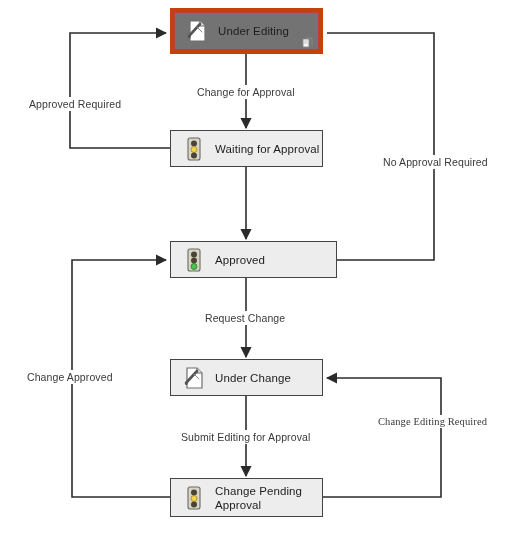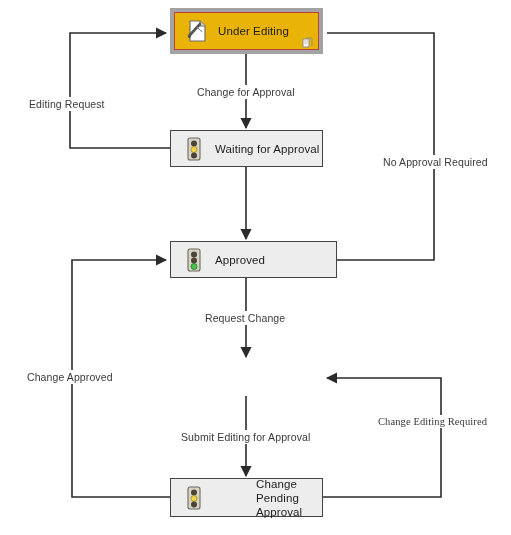--- a/index.html
+++ b/index.html
@@ -25,22 +25,22 @@
   .node {
     position: absolute;
     box-sizing: border-box;
     display: flex;
     align-items: center;
     background: #ededed;
     border: 1px solid #444444;
     z-index: 5;
   }
   .node.selected {
-    background: #eab308;
-    border: 4px solid #a3a3a3;
+    background: #737373;
+    border: 4px solid #c2410c;
     box-shadow: 0 0 0 1px #b8413c inset;
   }
   .node-icon {
     flex: 0 0 auto;
     width: 22px;
     height: 26px;
     margin-left: 12px;
     margin-right: 10px;
     position: relative;
   }
@@ -139,37 +139,49 @@
       <svg viewBox="0 0 22 26" width="22" height="26" xmlns="http://www.w3.org/2000/svg">
         <rect x="5" y="2" width="12" height="22" rx="2" fill="#d8d4c8" stroke="#6b6b5e" stroke-width="1.1"></rect>
         <circle cx="11" cy="7.5" r="3" fill="#4a4336"></circle>
         <circle cx="11" cy="13.5" r="3" fill="#4a4336"></circle>
         <circle cx="11" cy="19.5" r="3" fill="#4ec24e" stroke="#227a22" stroke-width="0.8"></circle>
       </svg>
     </span>
     <span class="node-label">Approved</span>
   </div>
 
+  <div class="node" style="left:170px; top:359px; width:153px; height:37px;">
+    <span class="node-icon">
+      <svg viewBox="0 0 22 26" width="22" height="26" xmlns="http://www.w3.org/2000/svg">
+        <path d="M4 3 H14 L19 8 V23 H4 Z" fill="#ffffff" stroke="#6e6e6e" stroke-width="1.2"></path>
+        <path d="M14 3 V8 H19" fill="#e0e0e0" stroke="#6e6e6e" stroke-width="1.2"></path>
+        <path d="M3 18 L14 6" stroke="#555555" stroke-width="2.6" stroke-linecap="round"></path>
+        <path d="M2 20 L5 17 L4 20 Z" fill="#444444"></path>
+        <path d="M11 9 L16 14" stroke="#888888" stroke-width="1" stroke-linecap="round"></path>
+      </svg>
+    </span>
+    <span class="node-label">Under Change</span>
+  </div>
 
-  <div class="node" style="left:170px; top:478px; width:153px; height:39px;gap:41px;">
+  <div class="node" style="left:170px; top:478px; width:153px; height:39px;">
     <span class="node-icon">
       <svg viewBox="0 0 22 26" width="22" height="26" xmlns="http://www.w3.org/2000/svg">
         <rect x="5" y="2" width="12" height="22" rx="2" fill="#d8d4c8" stroke="#6b6b5e" stroke-width="1.1"></rect>
         <circle cx="11" cy="7.5" r="3" fill="#4a4336"></circle>
         <circle cx="11" cy="13.5" r="3" fill="#f2d54a" stroke="#9c8720" stroke-width="0.8"></circle>
         <circle cx="11" cy="19.5" r="3" fill="#4a4336"></circle>
       </svg>
     </span>
     <span class="node-label">Change Pending
 Approval</span>
   </div>
 
   <div class="edge-label" style="left:194px; top:85px;">Change for Approval</div>
 
-  <div class="edge-label" style="left:26px; top:97px;">Editing Request</div>
+  <div class="edge-label" style="left:26px; top:97px;">Approved Required</div>
 
   <div class="edge-label" style="left:380px; top:143px;margin-top:12px;">No Approval Required</div>
 
 
   <div class="edge-label" style="left:202px; top:311px;text-align:center;">Request Change</div>
 
   <div class="edge-label" style="left:24px; top:370px;">Change Approved</div>
 
   <div class="edge-label" style="left:178px; top:430px;">Submit Editing for Approval</div>
 

